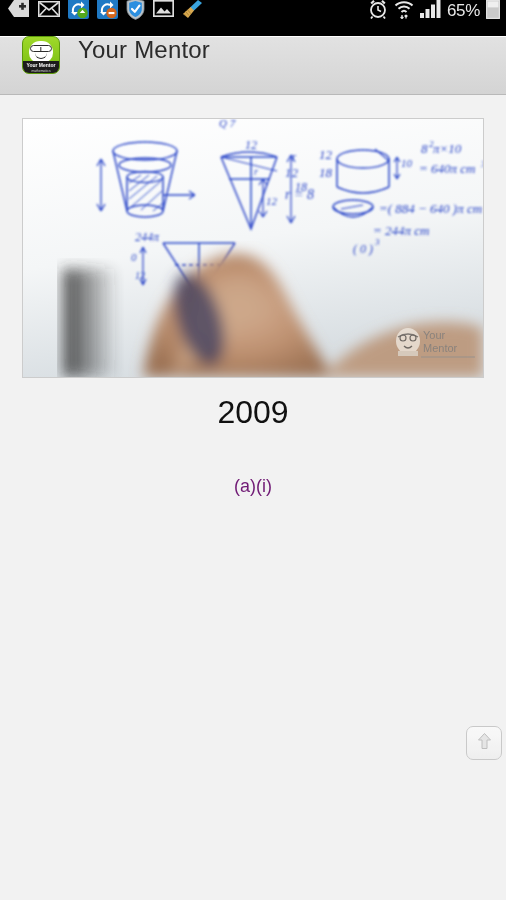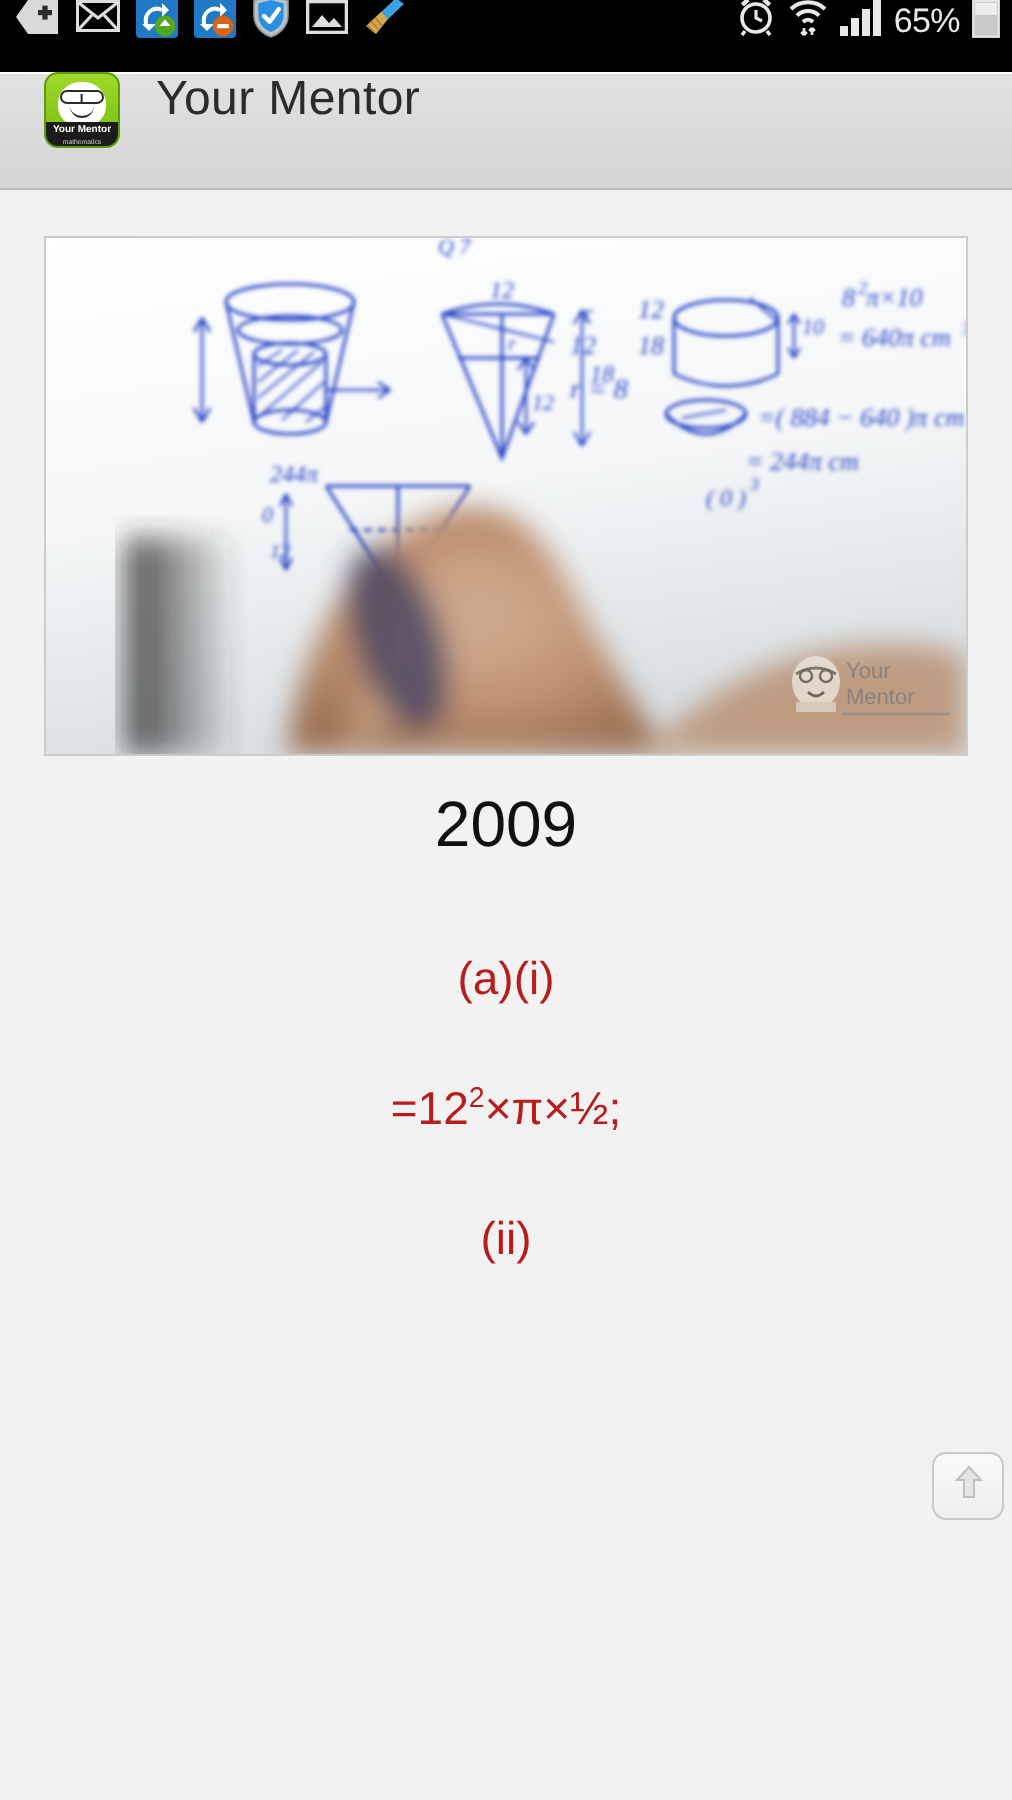--- a/index.html
+++ b/index.html
@@ -169,23 +169,23 @@
     color: #1a1a1a;
   }
   .yr-heading {
     font-size: 32px;
     font-weight: normal;
     color: #111111;
     line-height: 1.1;
     margin-bottom: 44px;
   }
   .para {
-    font-size: 23px;
+    font-size: 18px;
     line-height: 1.35;
-    color: #b91c1c;
+    color: #701a75;
     margin-bottom: 34px;
   }
   .para sup {
     font-size: 0.62em;
     vertical-align: super;
     line-height: 0;
   }
 
   
   .scroll-top {
@@ -449,26 +449,22 @@
       </g>
     </svg>
   </div>
 
   <div class="article">
     <div class="yr-heading">2009</div>
 
     <div class="para">(a)(i)</div>
 
 
-    <div class="para">
-      <span>=12</span><sup>2</sup><span>×π×½;</span>
-    </div>
-
-
-    <div class="para">(ii)</div>
+
+
 
   </div>
 
   <div class="scroll-top">
     <span>
       <svg width="15" height="18" viewBox="0 0 15 18">
         <path d="M7.5 1.5 L13.5 8 L10 8 L10 16.5 L5 16.5 L5 8 L1.5 8 Z" fill="#e3e3e3" stroke="#b6b6b6" stroke-width="1"></path>
       </svg>
     </span>
   </div>

